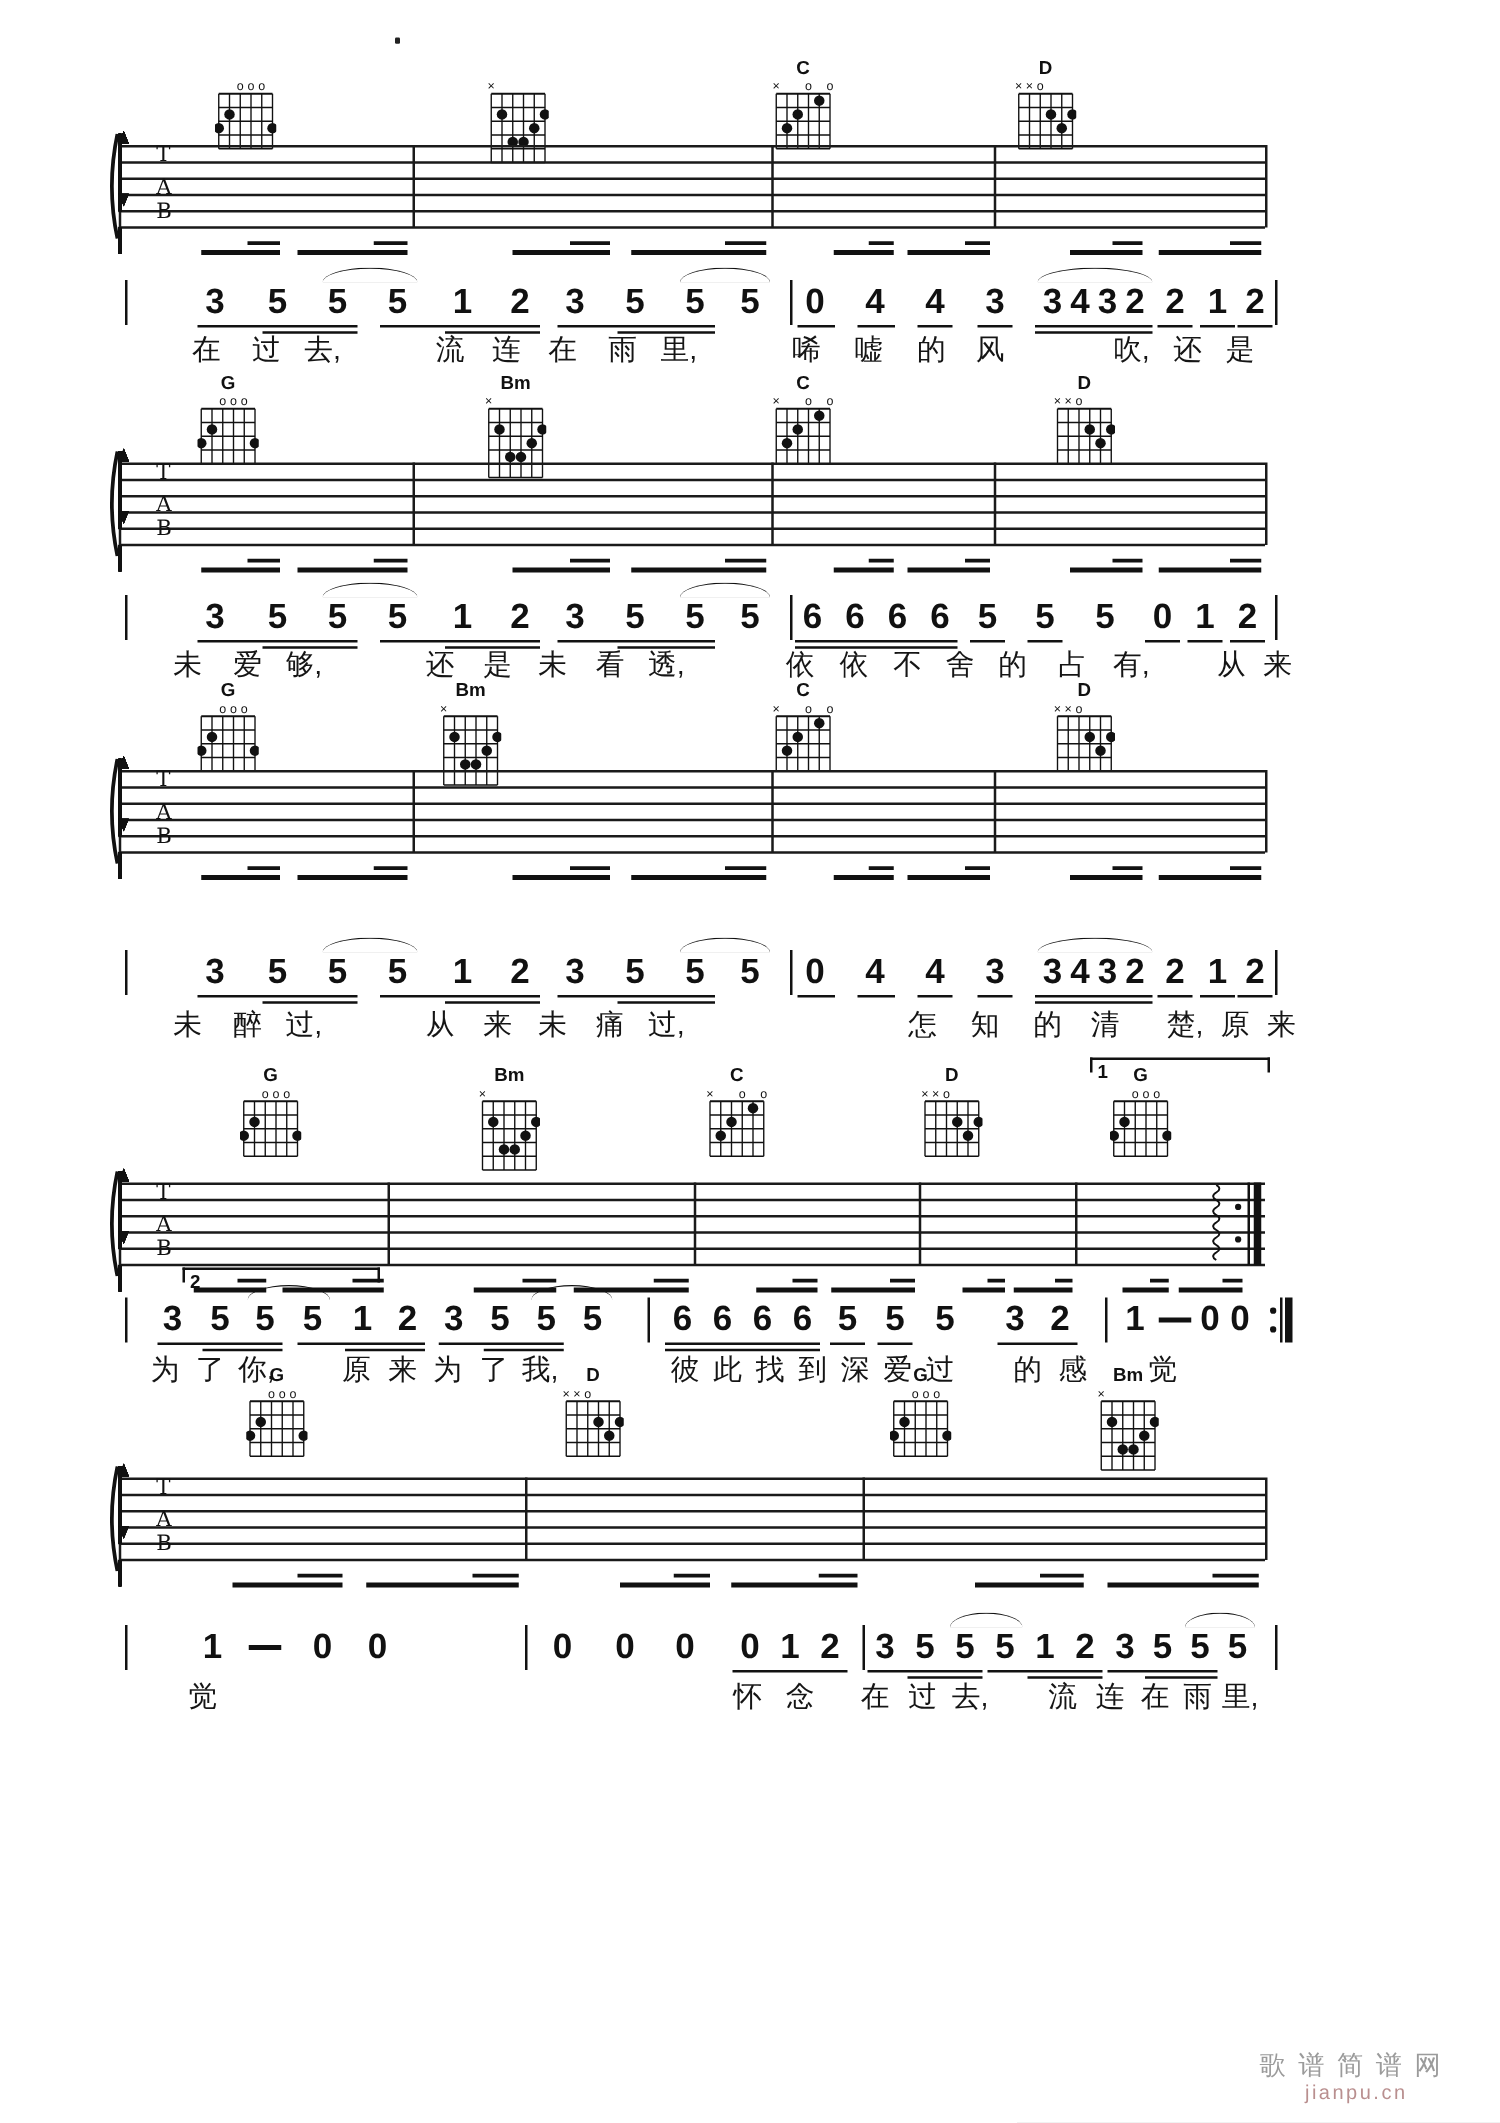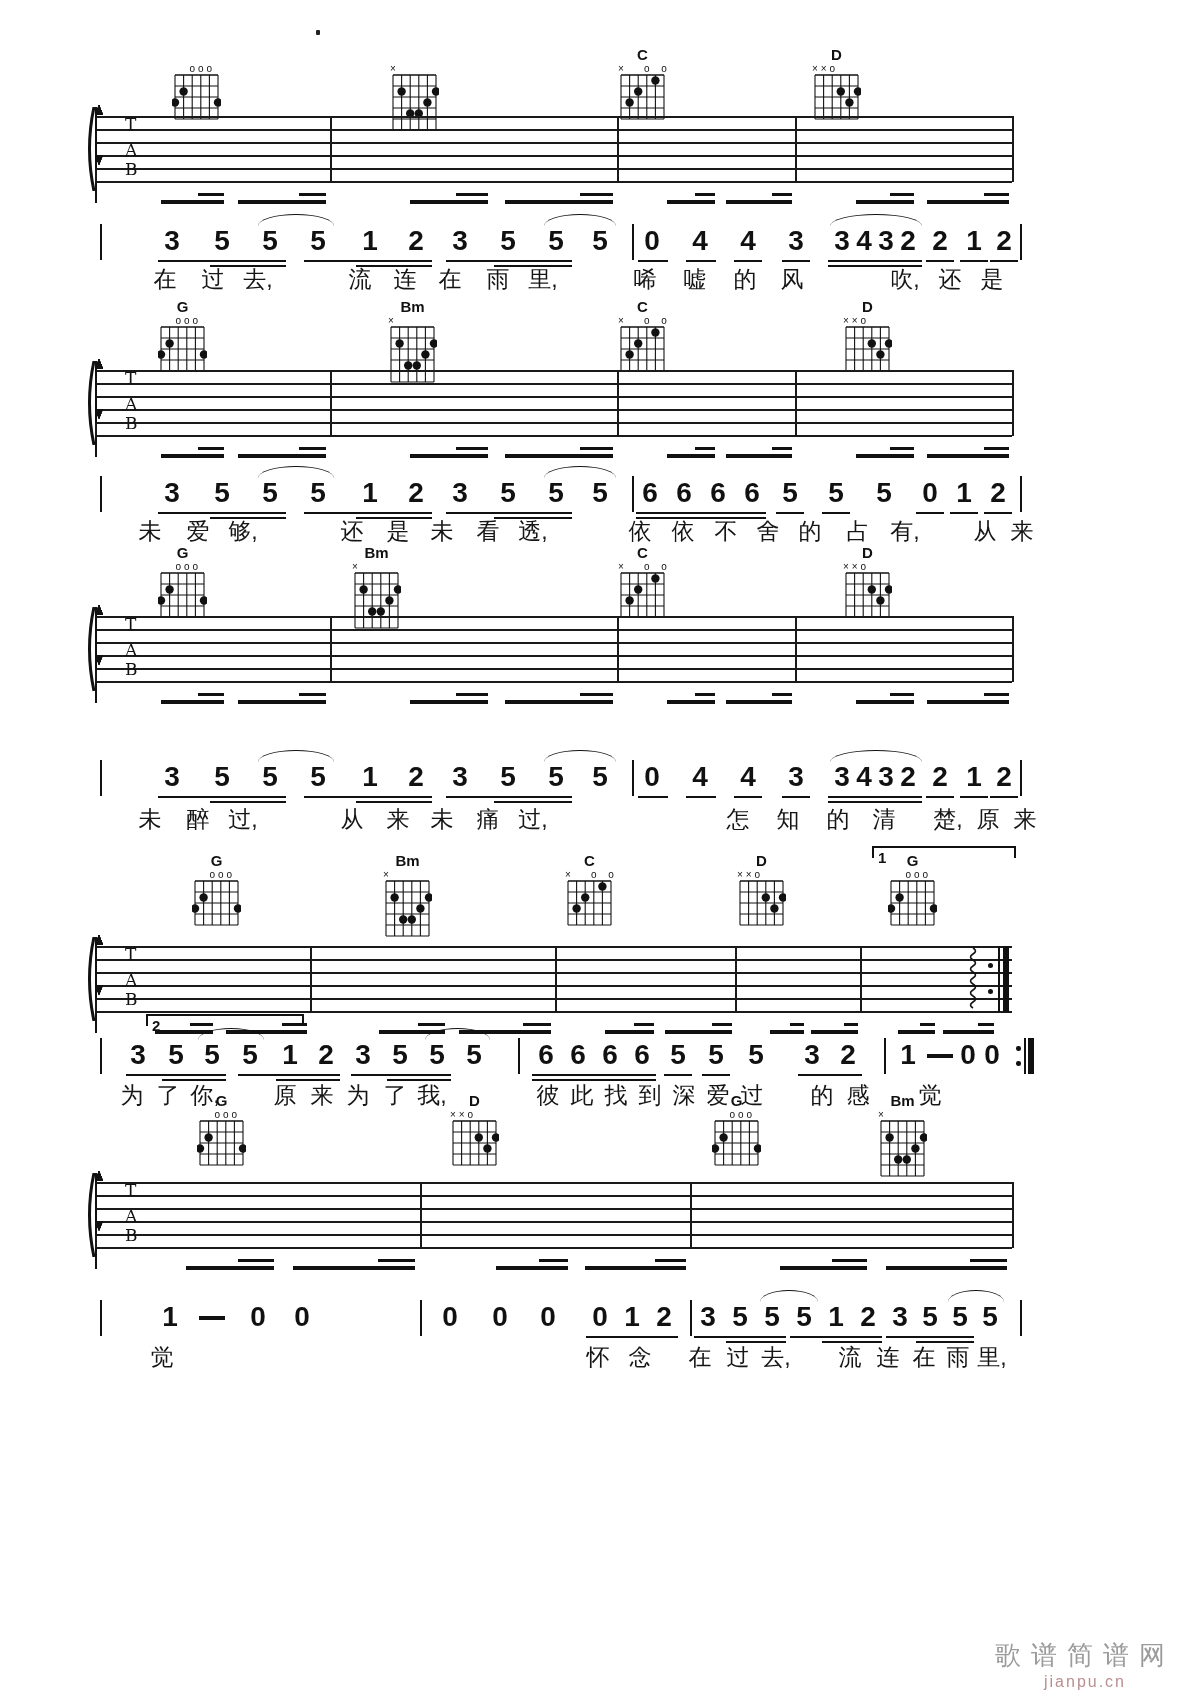--- a/index.html
+++ b/index.html
@@ -38,21 +38,21 @@
   .rep .thin{position:absolute;left:8px;top:0;width:1.6px;height:36px;background:#111;}
   .rep .thick{position:absolute;left:12px;top:0;width:5.5px;height:36px;background:#111;}
   
   .syl{position:absolute;transform:translateX(-50%);font-size:23px;color:#151515;white-space:nowrap;}
   
   .volta{position:absolute;border-top:2px solid #111;border-left:2px solid #111;
          border-right:2px solid #111;height:10px;}
   .volta .vlabel{position:absolute;left:4px;top:1px;font-size:15px;font-weight:bold;}
   
   .wm{position:absolute;text-align:center;}
-  .wm .l1{font-size:26px;letter-spacing:10px;}
+  .wm .l1{font-size:21px;letter-spacing:10px;}
   .wm .l2{font-size:16px;letter-spacing:2px;}
   .speck{position:absolute;width:4px;height:5px;background:#222;border-radius:1px;}
 </style>
 </head>
 <body>
 
 <div id="page">
   <div class="speck" style="left:316px;top:30px;"></div>
 
   <div class="wm" style="left:975px;top:1638px;width:220px;">

